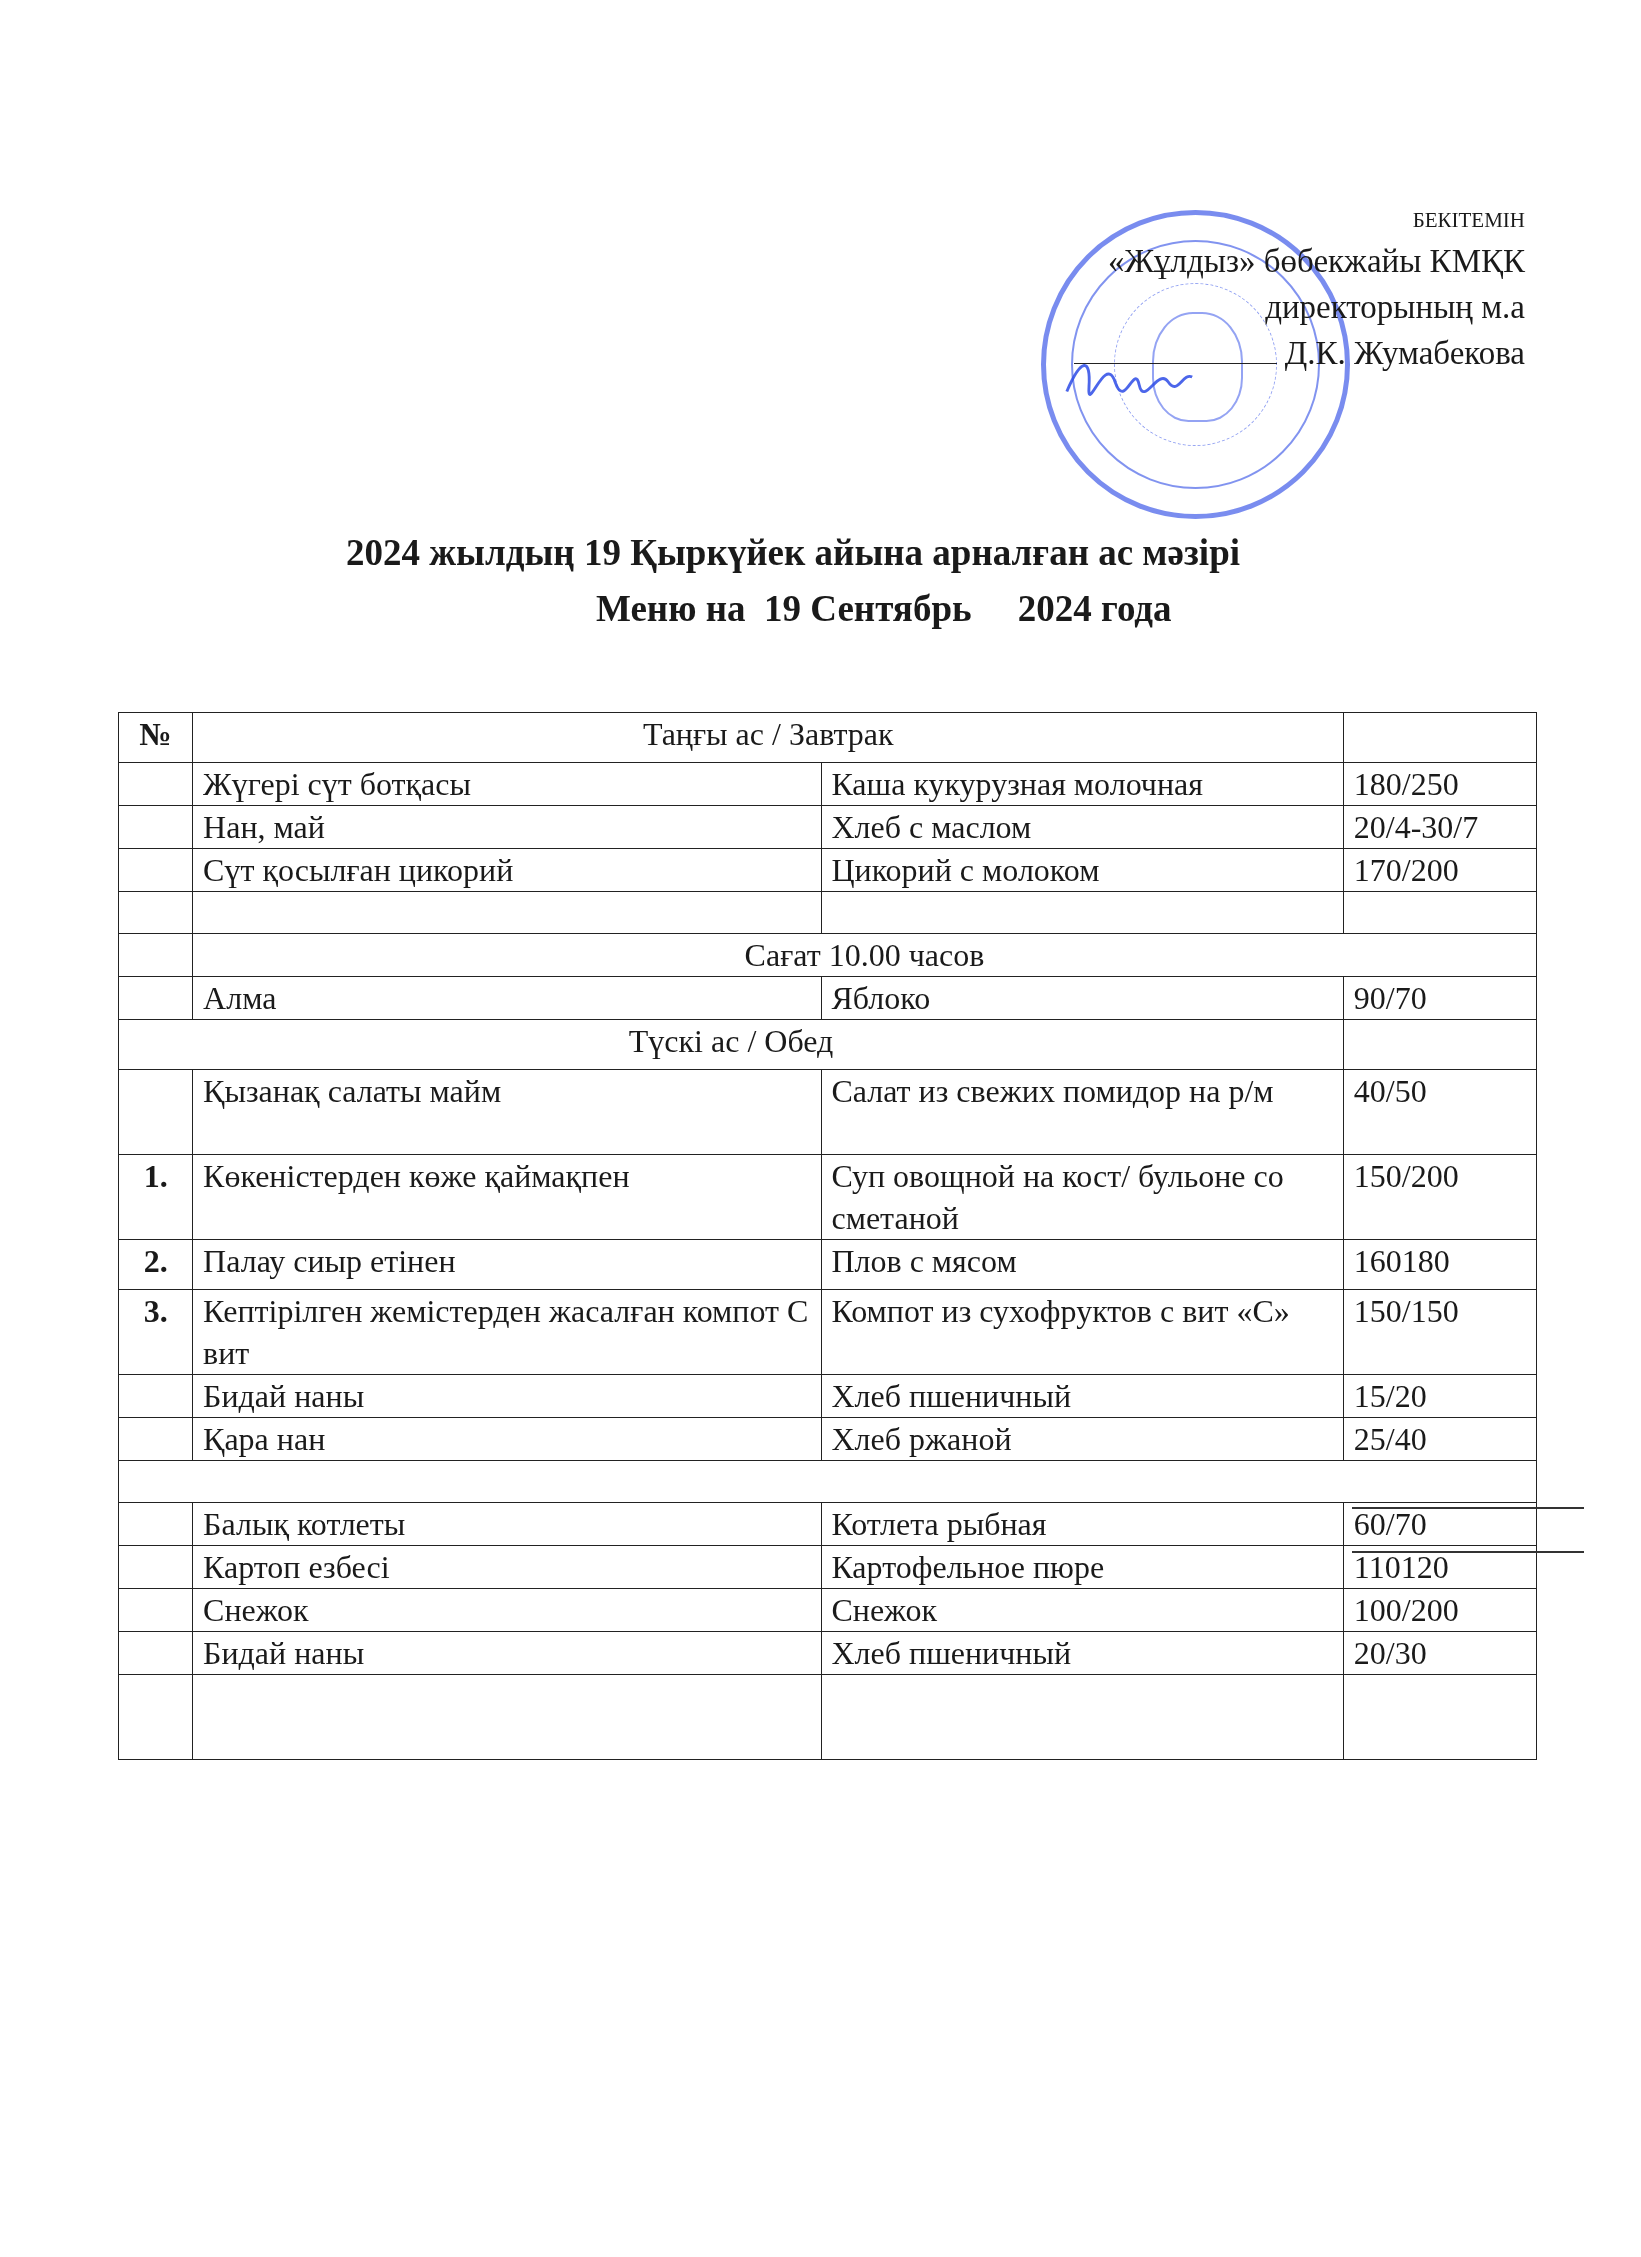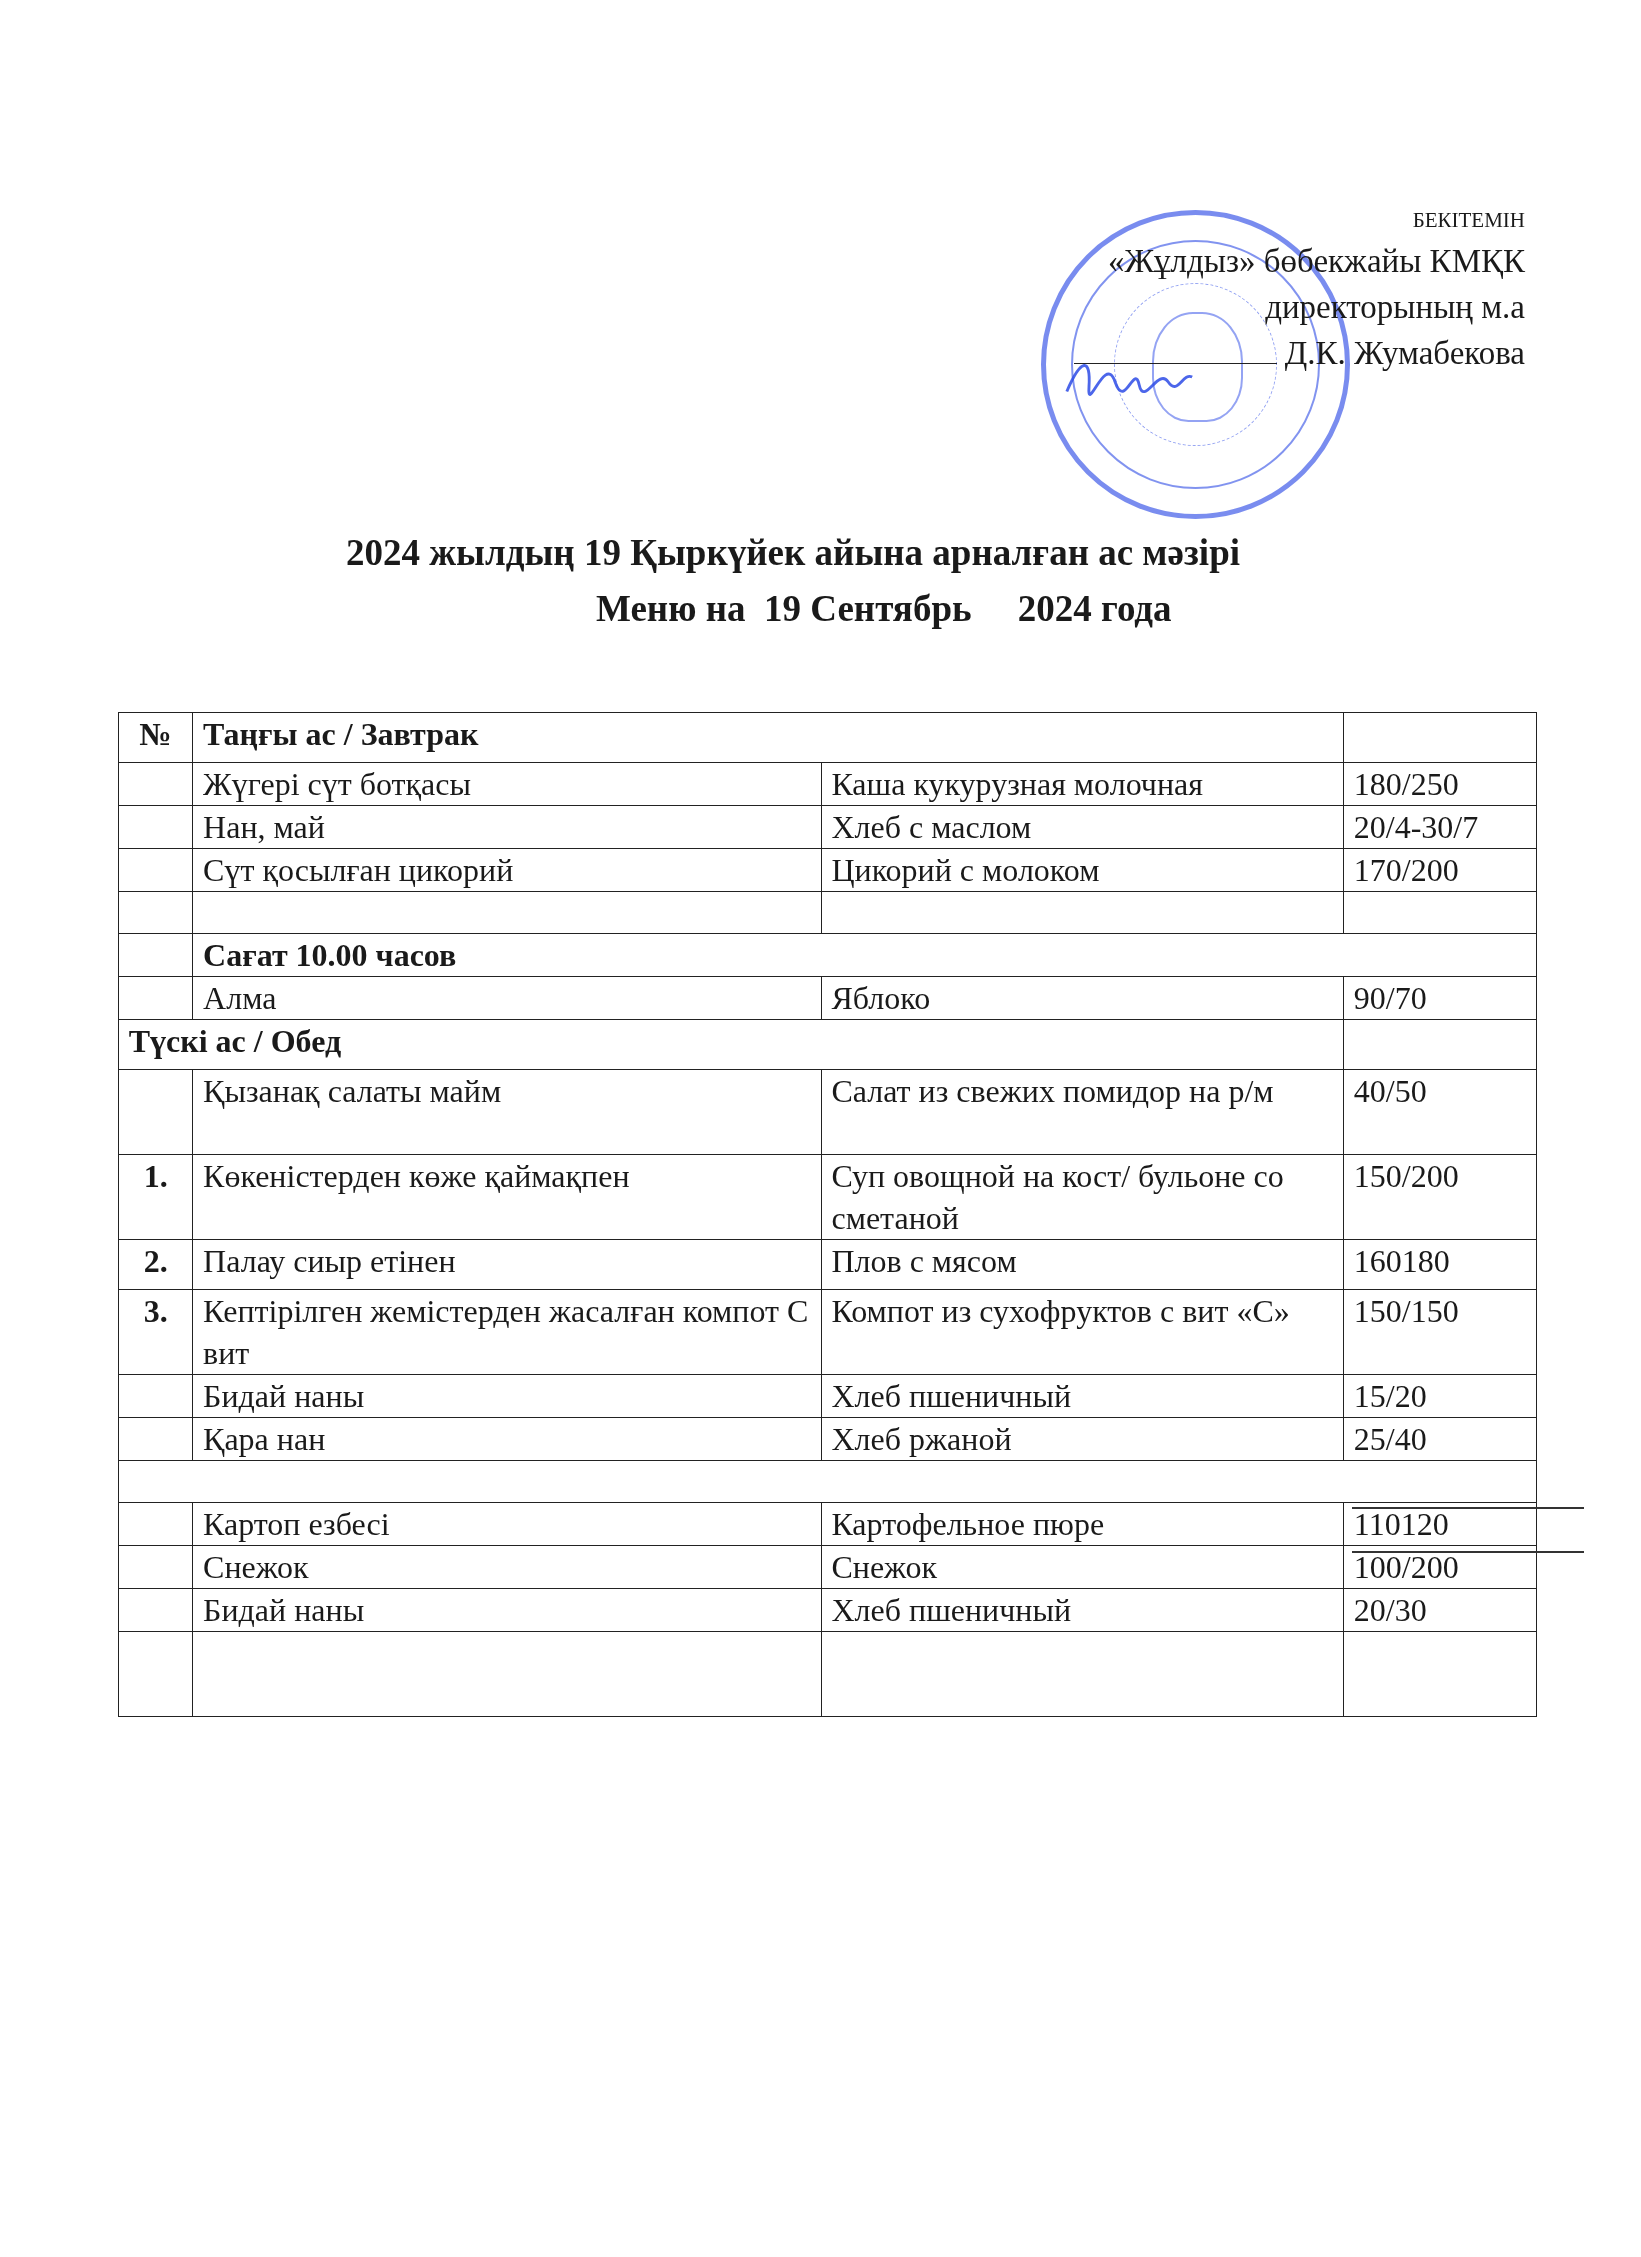--- a/index.html
+++ b/index.html
@@ -46,21 +46,21 @@
     position: absolute; left: 118px; top: 712px;
     border-collapse: collapse; font-size: 32px;
   }
   table.menu td {
     border: 1.9px solid #222; padding: 0 9.7px; vertical-align: top; line-height: 42px;
   }
   .c-num { width: 54px; text-align: center; font-weight: bold; }
   .c-kk { width: 608px; }
   .c-ru { width: 502px; }
   .c-q { width: 172px; }
-  .sec { font-weight: bold; }
+  .sec { font-weight: normal; text-align: center; }
   .h46 { height: 42px; }
   .h54 { height: 50px; }
   .h90 { height: 85px; padding-left: 20px; }
   .left { text-align: left !important; }
   .extra-line {
     position: absolute; height: 1.9px; background: #333;
   }
 </style>
 </head>
 <body>
@@ -167,20 +167,26 @@
     <td class="c-num"></td>
     <td class="c-kk">Қара нан</td>
     <td class="c-ru">Хлеб ржаной</td>
     <td class="c-q">25/40</td>
   </tr>
   <tr class="h46">
     <td colspan="4"></td>
   </tr>
   <tr class="h46">
     <td class="c-num"></td>
+    <td class="c-kk">Балық котлеты</td>
+    <td class="c-ru">Котлета рыбная</td>
+    <td class="c-q left">60/70</td>
+  </tr>
+  <tr class="h46">
+    <td class="c-num"></td>
     <td class="c-kk">Картоп езбесі</td>
     <td class="c-ru">Картофельное пюре</td>
     <td class="c-q left">110120</td>
   </tr>
   <tr class="h46">
     <td class="c-num"></td>
     <td class="c-kk">Снежок</td>
     <td class="c-ru">Снежок</td>
     <td class="c-q left">100/200</td>
   </tr>

